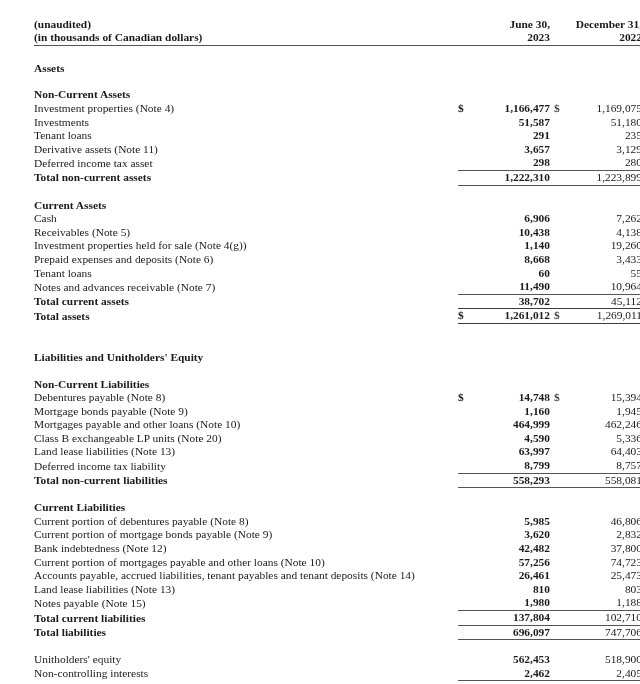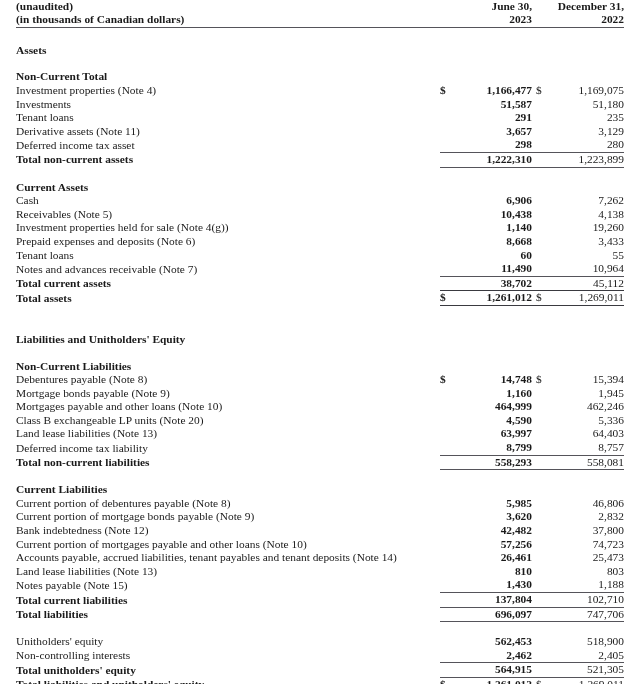--- a/index.html
+++ b/index.html
@@ -11,21 +11,21 @@
     width: 640px;
     height: 684px;
     font-family: "Liberation Serif", "DejaVu Serif", serif;
     color: #1a1a1a;
     -webkit-font-smoothing: antialiased;
   }
   .sheet {
     position: relative;
     width: 640px;
     height: 684px;
-    padding: 0;
+    padding: 18px;
     box-sizing: border-box;
   }
   table.fin {
     width: 608px;
     margin-left: 16px;
     border-collapse: collapse;
     table-layout: fixed;
     font-size: 11.4px;
   }
   col.c-label { width: 424px; }
@@ -127,21 +127,21 @@
         <td class="num prev"></td>
       </tr>
 
       <tr class="sp-md">
           <td></td>
           <td></td>
           <td></td>
         </tr>
 
       <tr>
-        <td class="label section">Non-Current Total</td>
+        <td class="label section">Non-Current Assets</td>
         <td class="num cur"></td>
         <td class="num prev"></td>
       </tr>
 
       <tr>
         <td class="label">Investment properties (Note 4)</td>
         <td class="num cur b">
             <span class="inner"><span class="dollar">$</span><span>1,166,477</span></span>
           </td>
         <td class="num prev">
@@ -332,21 +332,21 @@
         <td class="num cur b">26,461</td>
         <td class="num prev">25,473</td>
       </tr>
       <tr>
         <td class="label">Land lease liabilities (Note 13)</td>
         <td class="num cur b">810</td>
         <td class="num prev">803</td>
       </tr>
       <tr>
         <td class="label">Notes payable (Note 15)</td>
-        <td class="num cur b rule-bot">1,430</td>
+        <td class="num cur b rule-bot">1,980</td>
         <td class="num prev rule-bot">1,188</td>
       </tr>
       <tr>
         <td class="label b">Total current liabilities</td>
         <td class="num cur b rule-bot">137,804</td>
         <td class="num prev rule-bot">102,710</td>
       </tr>
       <tr>
         <td class="label b">Total liabilities</td>
         <td class="num cur b rule-bot">696,097</td>

